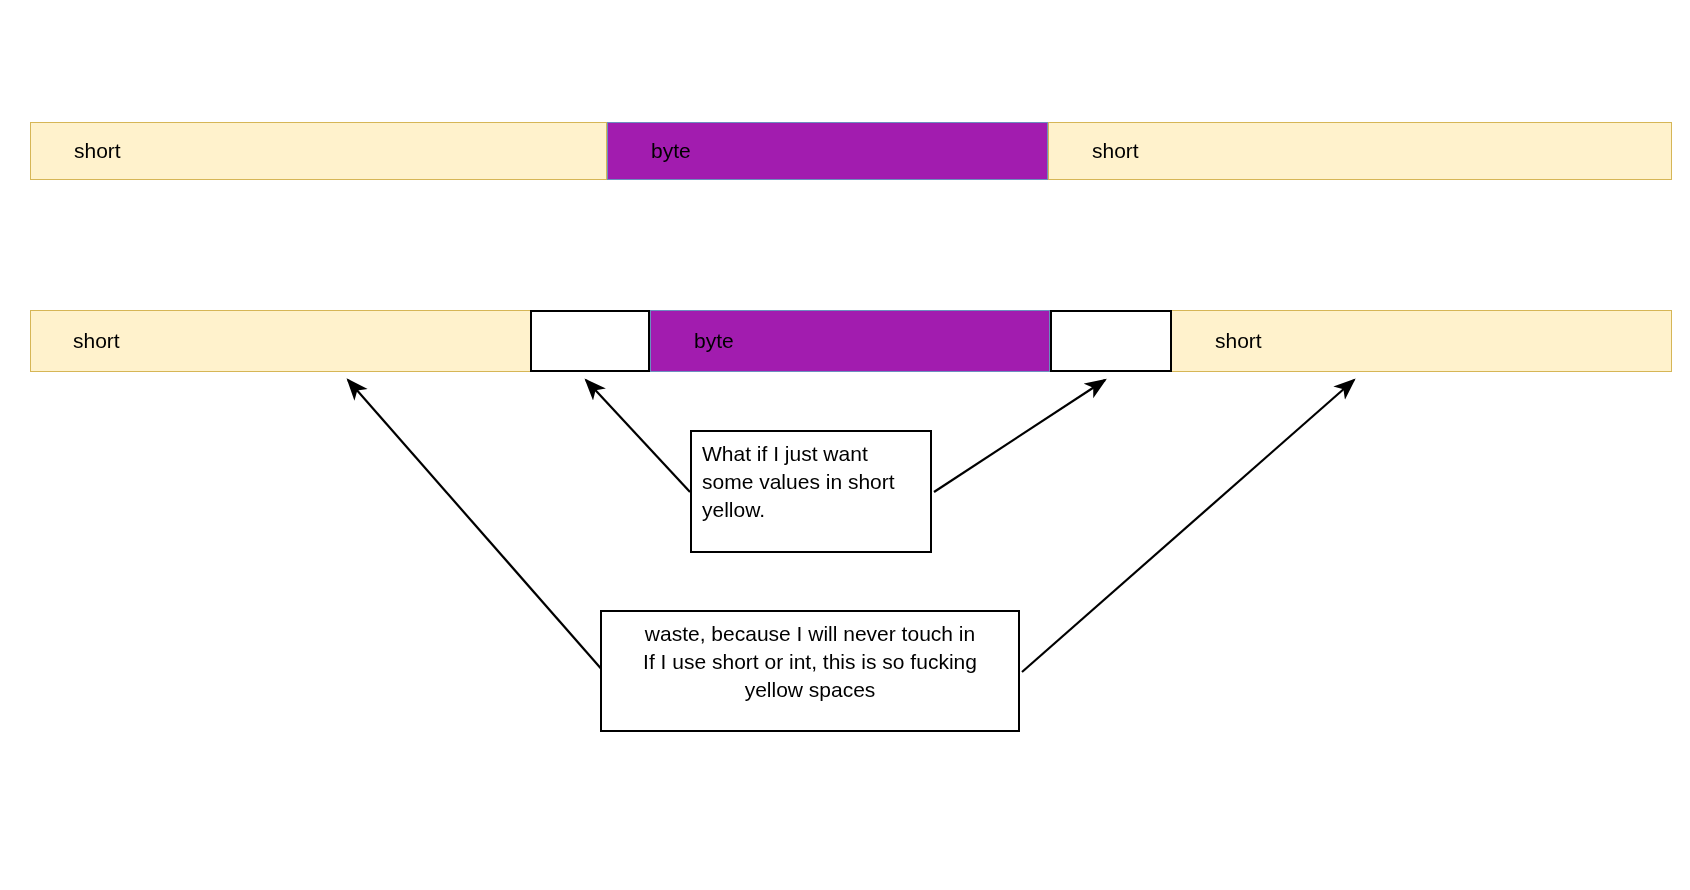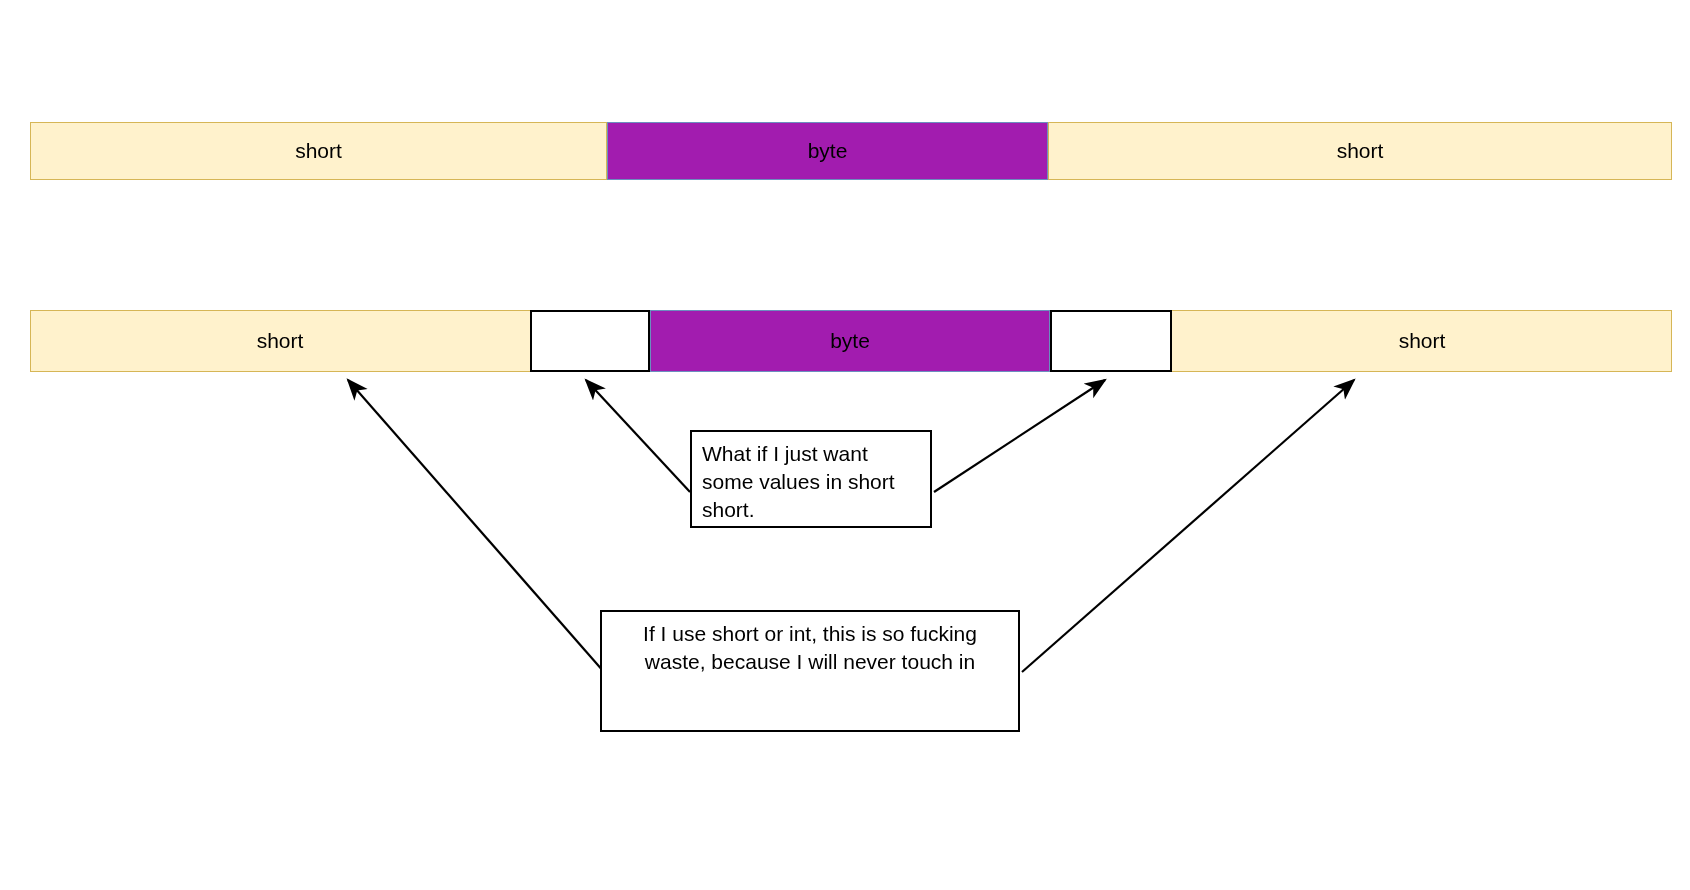--- a/index.html
+++ b/index.html
@@ -13,24 +13,24 @@
     height: 890px;
     background: #ffffff;
     font-family: "Liberation Sans", sans-serif;
     overflow: hidden;
   }
   .seg {
     position: absolute;
     box-sizing: border-box;
     display: flex;
     align-items: center;
-    justify-content: center;
     font-size: 21px;
     color: #000000;
     line-height: 1.2;
+    padding-left: 43px;
   }
   .seg-yellow {
     background: #fff2cc;
     border: 1px solid #d6b656;
   }
   .seg-blue {
     background: #a21caf;
     border: 1px solid #6c8ebf;
   }
   .seg-white {
@@ -102,24 +102,25 @@
       <marker id="head" markerWidth="11" markerHeight="11" refX="9" refY="4" orient="auto" markerUnits="strokeWidth">
         <path d="M0,0 L10,4 L0,8 L2.6,4 Z" fill="#000000"></path>
       </marker>
     </defs>
     <line x1="604" y1="672" x2="348" y2="380" stroke="#000000" stroke-width="2.2" marker-end="url(#head)"></line>
     <line x1="690" y1="492" x2="586" y2="380" stroke="#000000" stroke-width="2.2" marker-end="url(#head)"></line>
     <line x1="934" y1="492" x2="1105" y2="380" stroke="#000000" stroke-width="2.2" marker-end="url(#head)"></line>
     <line x1="1022" y1="672" x2="1354" y2="380" stroke="#000000" stroke-width="2.2" marker-end="url(#head)"></line>
   </svg>
 
-  <div class="callout callout-left" style="left:690px; top:430px; width:242px; height:98px;">
+  <div class="callout callout-left" style="left:690px; top:430px; width:242px; height:123px;">
     <div>What if I just want</div>
     <div>some values in short</div>
-    <div>short.</div>
+    <div>yellow.</div>
   </div>
 
   <div class="callout callout-center" style="left:600px; top:610px; width:420px; height:122px;">
+    <div>waste, because I will never touch in</div>
     <div>If I use short or int, this is so fucking</div>
-    <div>waste, because I will never touch in</div>
+    <div>yellow spaces</div>
   </div>
 
 </div>
 
 </body></html>

